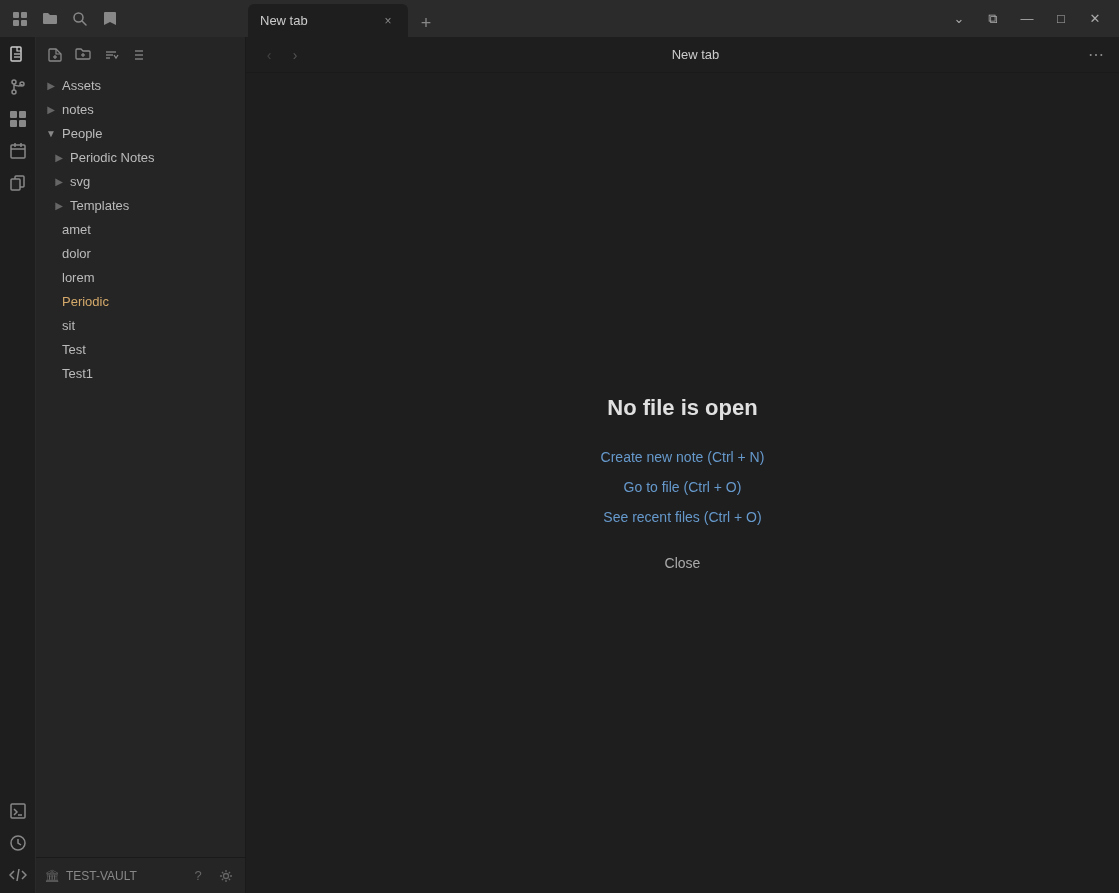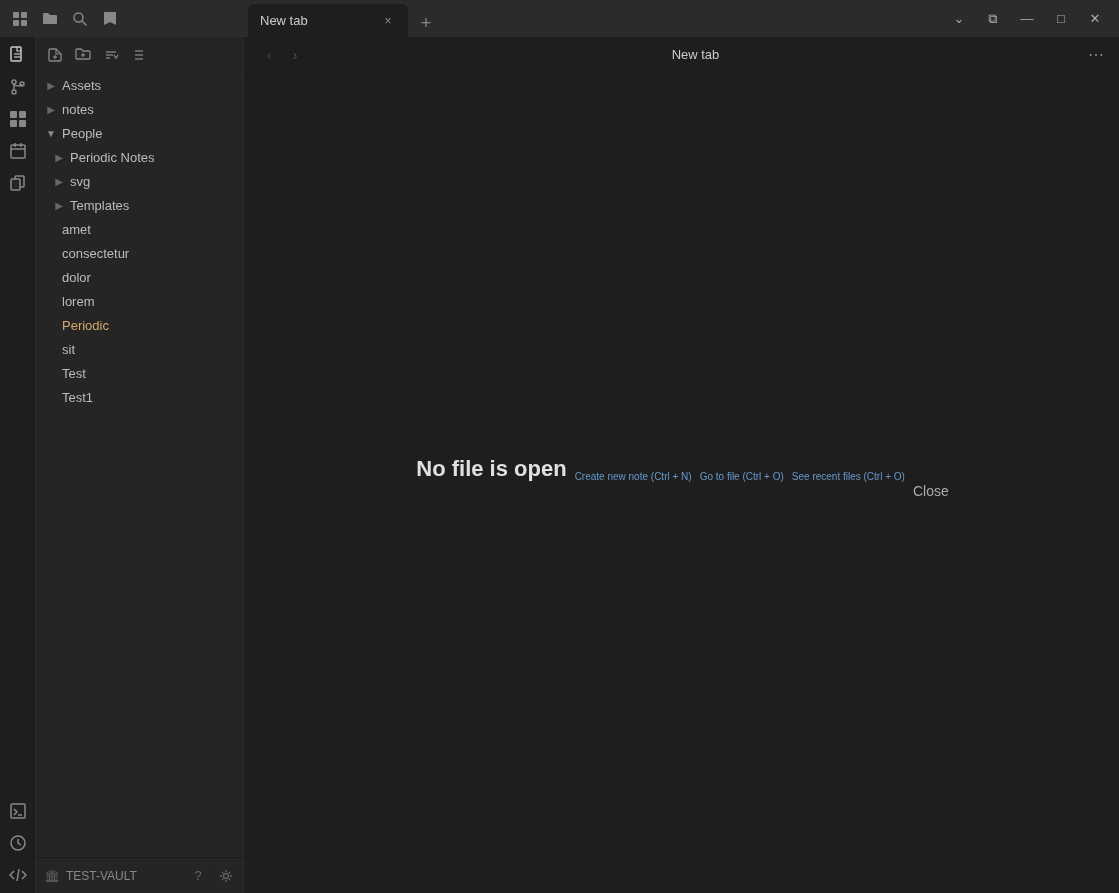--- a/index.html
+++ b/index.html
@@ -283,34 +283,34 @@
       justify-content: center;
       color: #888;
       font-size: 16px;
       cursor: pointer;
       border-radius: 4px;
     }
 
     .content-body {
       flex: 1;
       display: flex;
-      flex-direction: row;
-      align-items: center;
-      justify-content: center;
-      gap: 8px;
+      flex-direction: column;
+      align-items: center;
+      justify-content: center;
+      gap: 0;
     }
     .no-file-title {
       color: #e0e0e0;
       font-size: 22px;
       font-weight: 600;
       margin-bottom: 28px;
     }
     .content-link {
       color: #6699cc;
-      font-size: 10px;
+      font-size: 14px;
       cursor: pointer;
       margin-bottom: 14px;
       text-decoration: none;
     }
     .content-close {
       color: #aaa;
       font-size: 14px;
       cursor: pointer;
       margin-top: 16px;
     }
@@ -490,23 +490,20 @@
 
       <div class="tree-item folder" style="padding-left:16px;">
         <span class="tree-chevron">▶</span>
         <span class="tree-item-label">Templates</span>
       </div>
 
       <div class="tree-item file">
         <span class="tree-item-label">amet</span>
       </div>
       <div class="tree-item file">
-        <span class="tree-item-label">consectetur</span>
-      </div>
-      <div class="tree-item file">
         <span class="tree-item-label">dolor</span>
       </div>
       <div class="tree-item file">
         <span class="tree-item-label">lorem</span>
       </div>
       <div class="tree-item file" style="color:#d4a96a;">
         <span class="tree-item-label">Periodic</span>
       </div>
       <div class="tree-item file">
         <span class="tree-item-label">sit</span>

